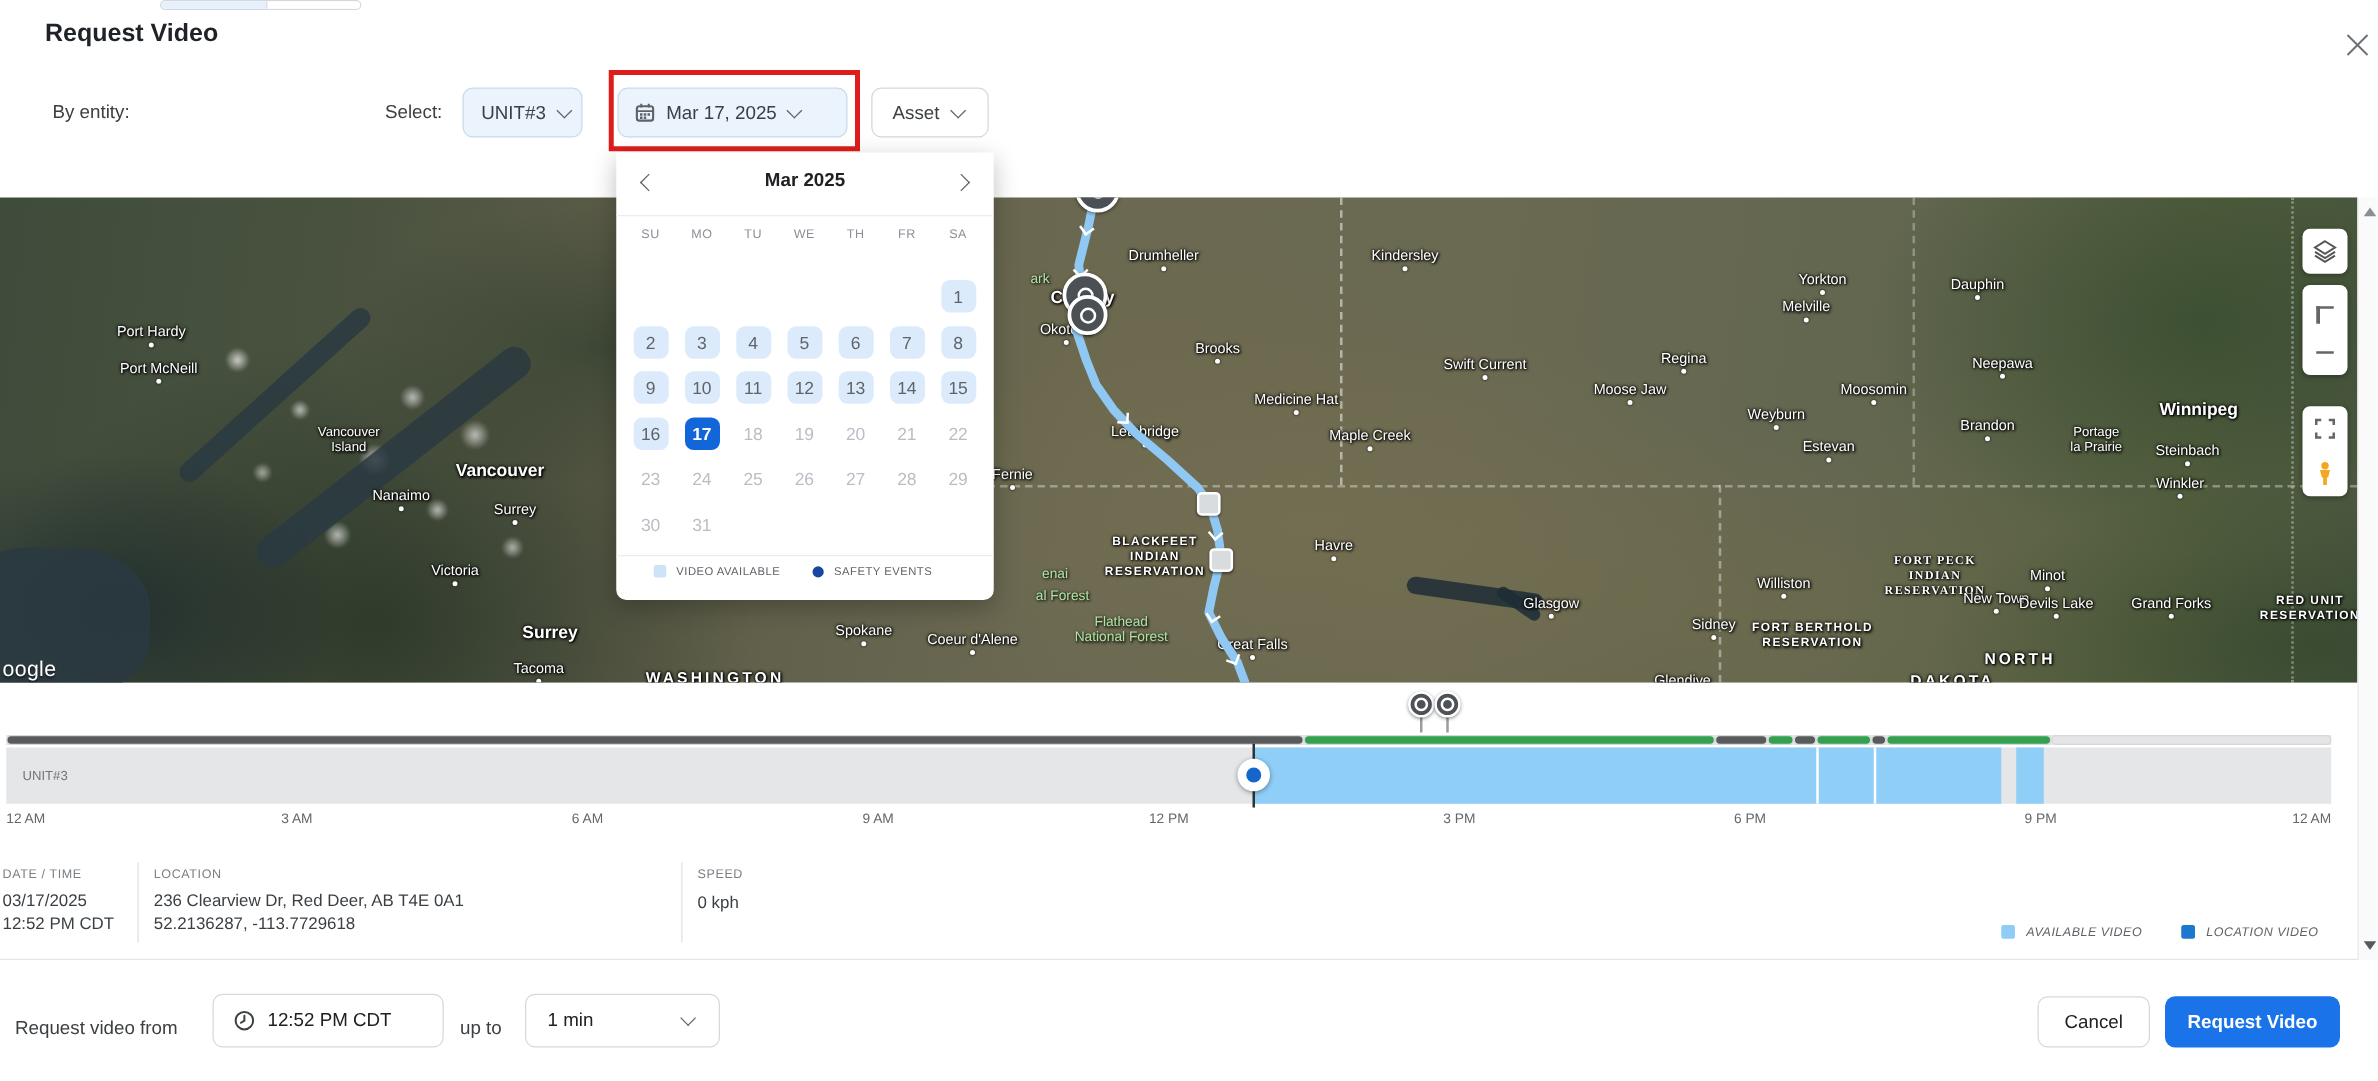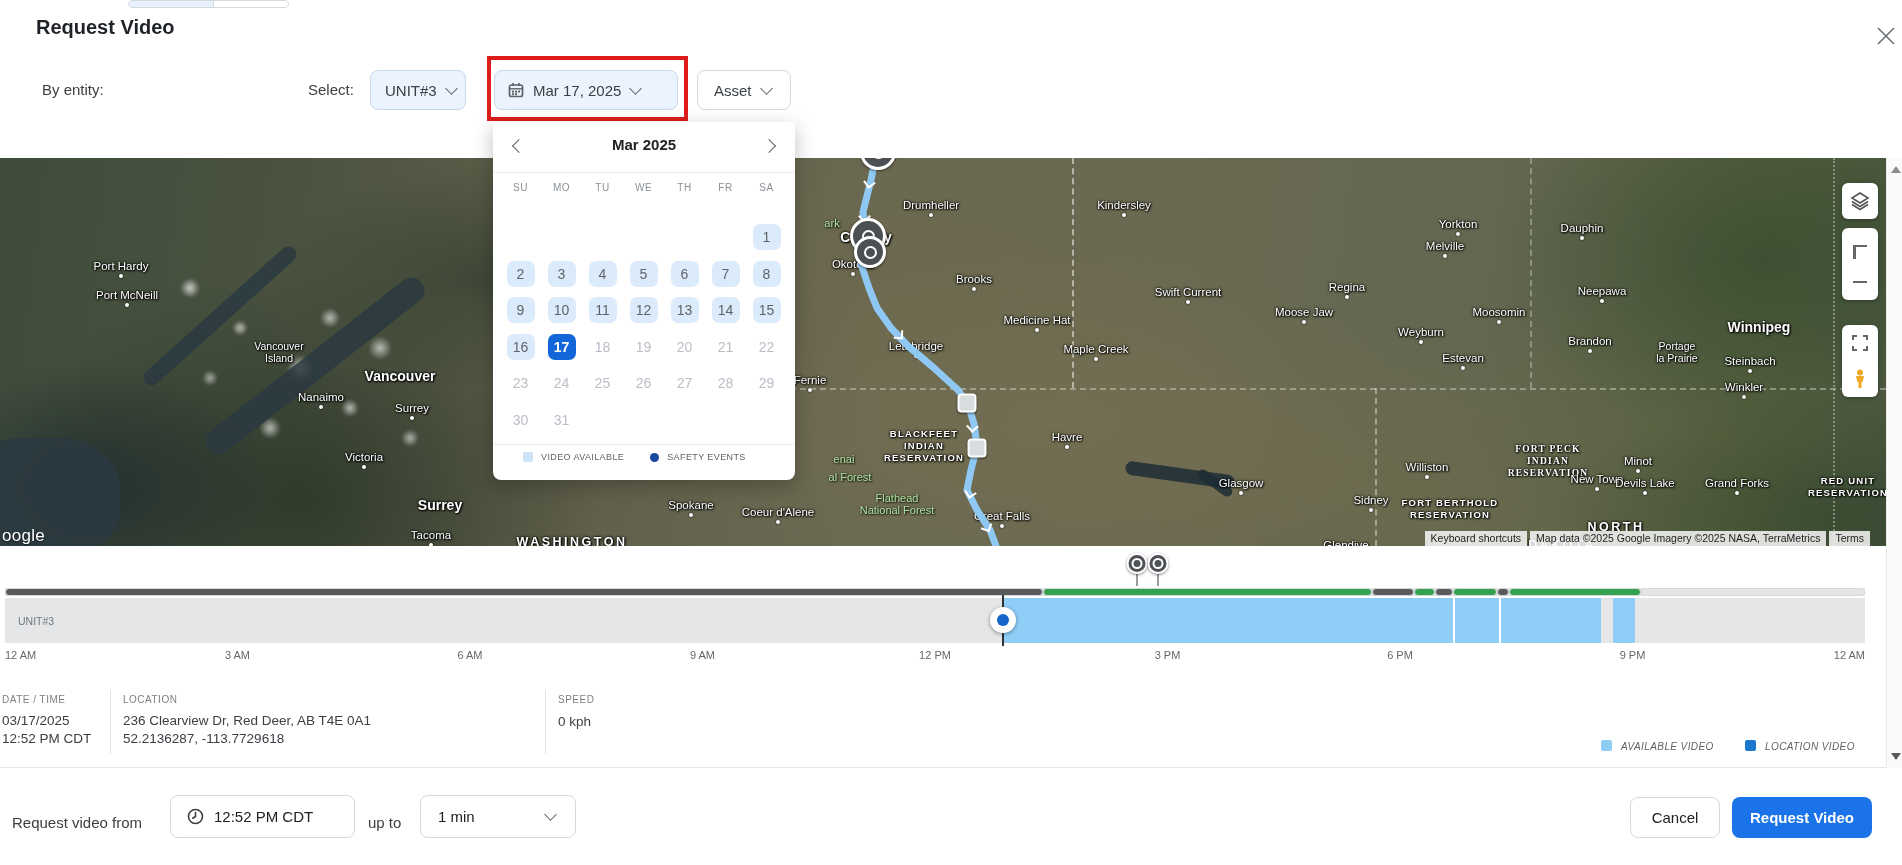--- a/index.html
+++ b/index.html
@@ -339,25 +339,20 @@
         <div class="inner"></div>
       </div>
       <div class="mk-vehicle" style="left: 870px; top: 94px; width: 26px; height: 26px;">
         <div class="inner"></div>
       </div>
       <div class="mk-stop" style="left: 967px; top: 245px;"></div>
       <div class="mk-stop" style="left: 977px; top: 290px;"></div>
     </div>
 
   <div class="ml ml-logo" style="left:2px;top:368px">oogle</div>
-  <div class="map-attr">
-    <div>Keyboard shortcuts</div>
-    <div>Map data ©2025 Google Imagery ©2025 NASA, TerraMetrics</div>
-    <div>Terms</div>
-  </div>
 
   <div class="map-ctrl" style="left:1842px;top:25px">
     <div class="ctrl-btn">
       <svg width="20" height="20" viewBox="0 0 20 20">
           <path d="M10 2 L18 7 L10 12 L2 7 Z" fill="none" stroke="#555" stroke-width="1.6"></path>
           <path d="M2 10.5 L10 15.5 L18 10.5" fill="none" stroke="#555" stroke-width="1.6"></path>
           <path d="M2 13.5 L10 18.5 L18 13.5" fill="none" stroke="#555" stroke-width="1.6"></path>
         </svg>
     </div>
   </div>

